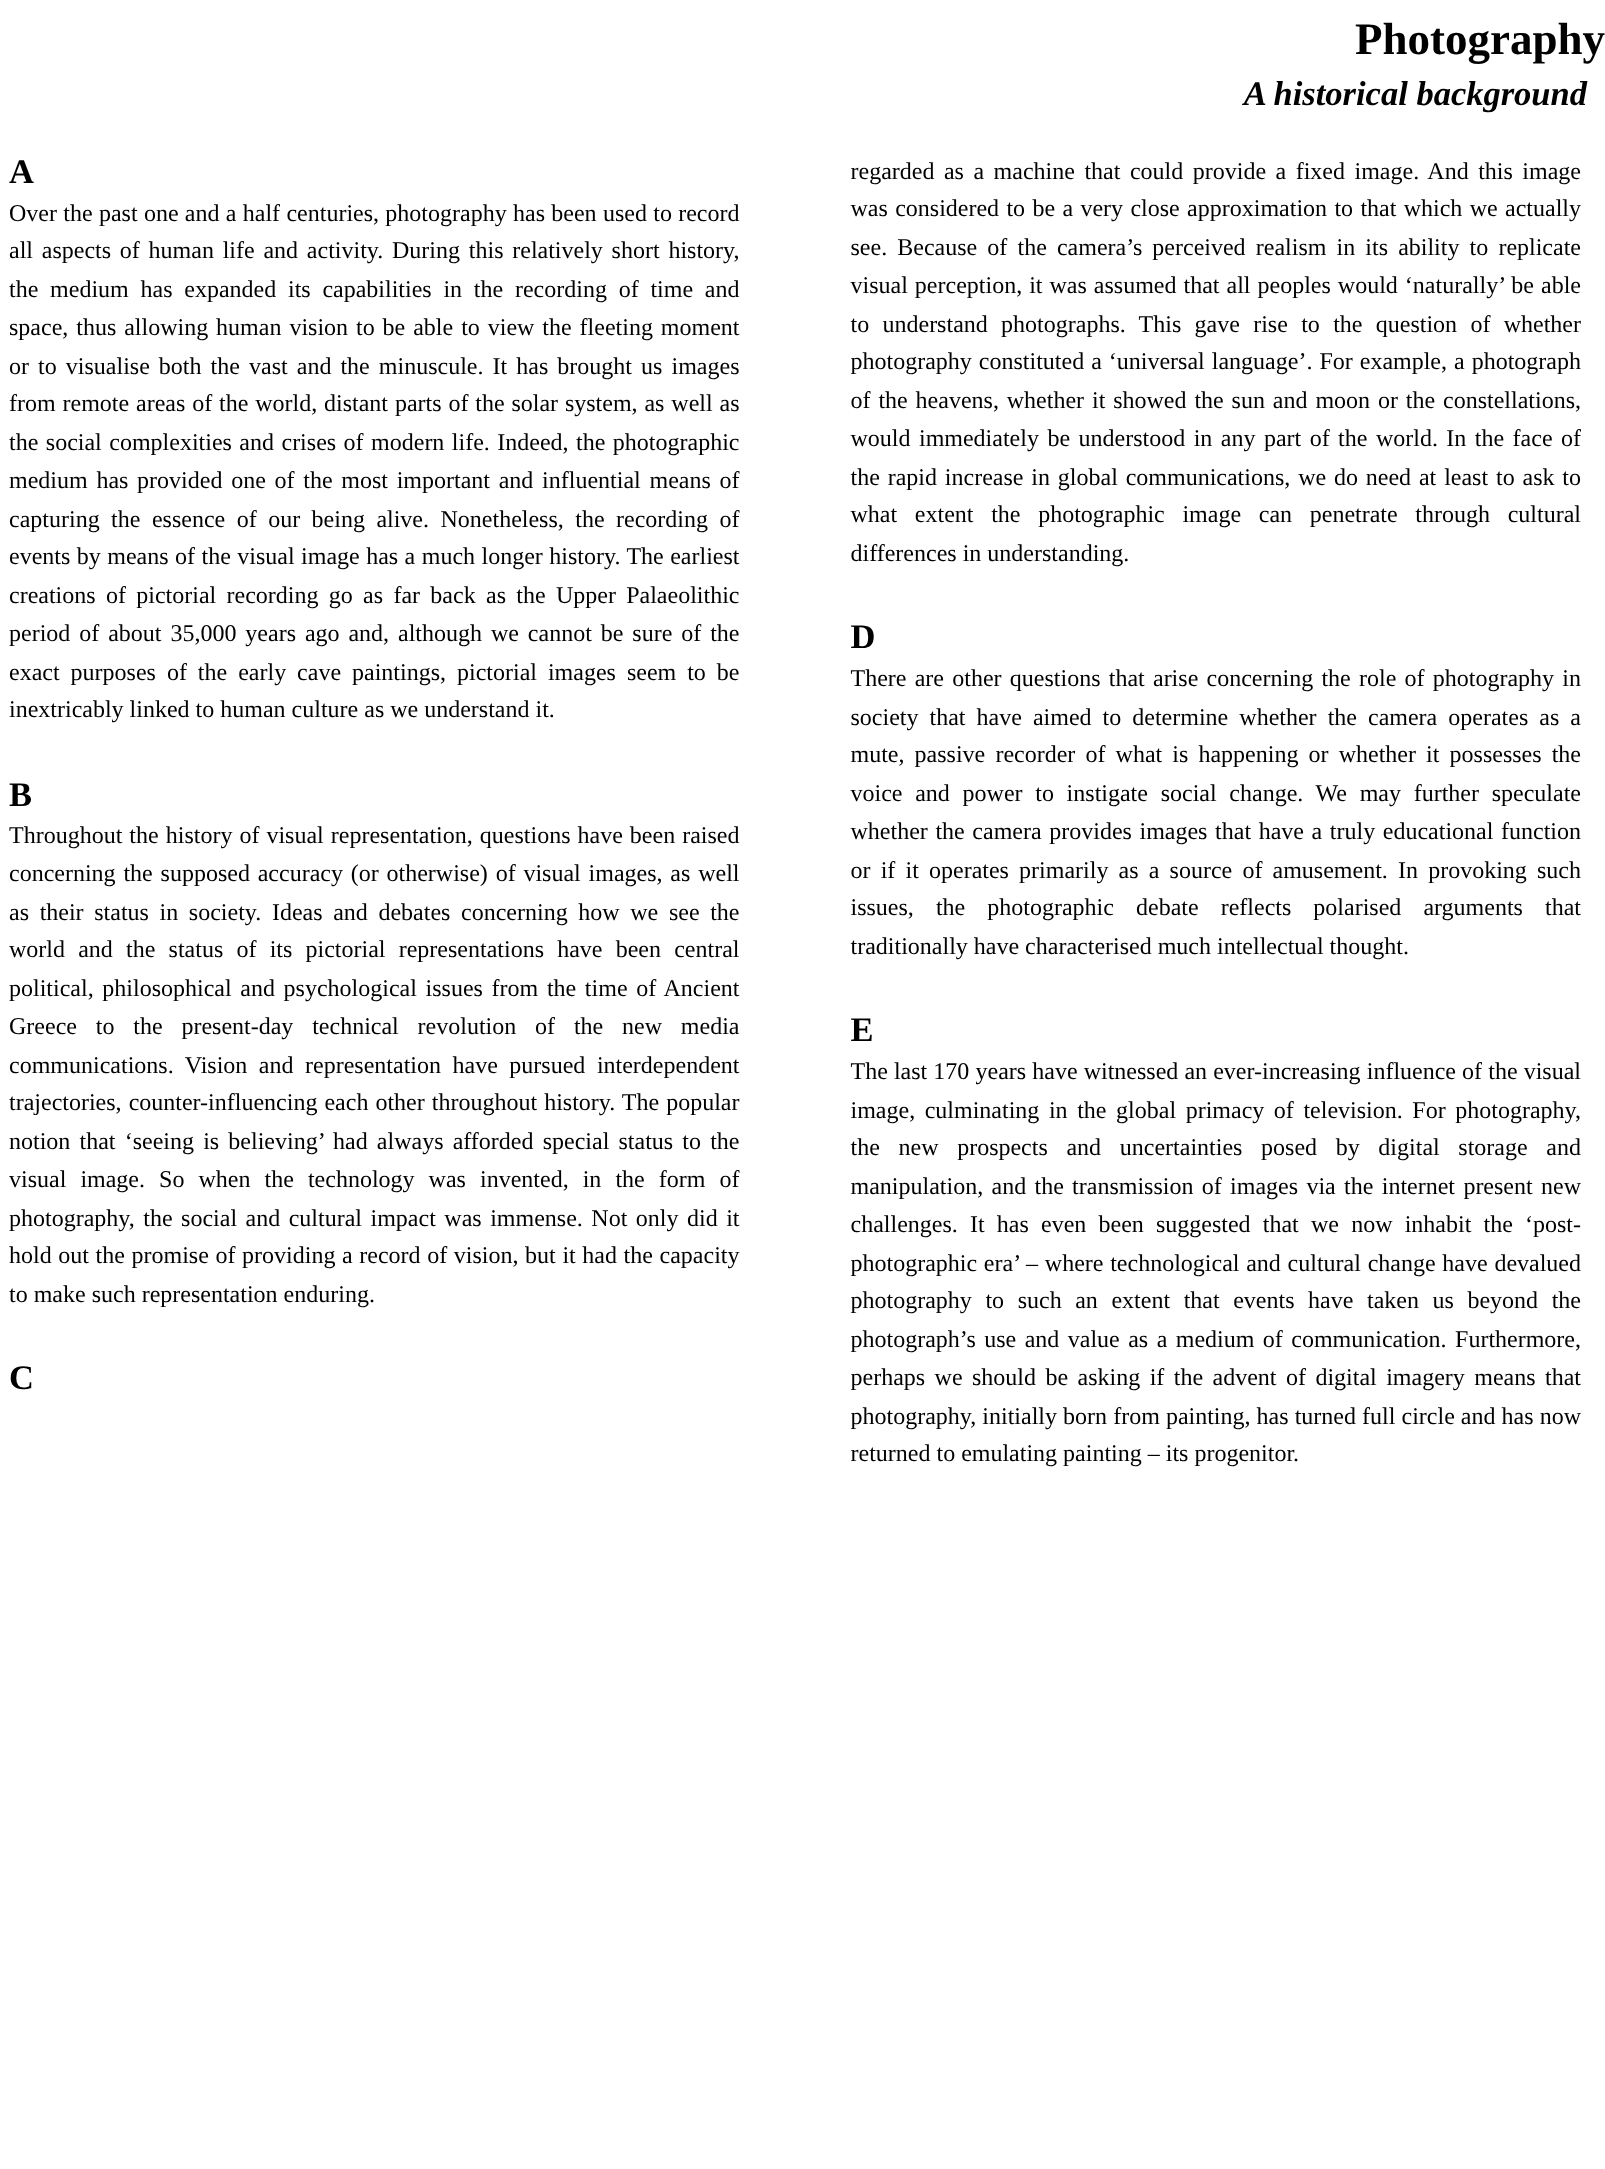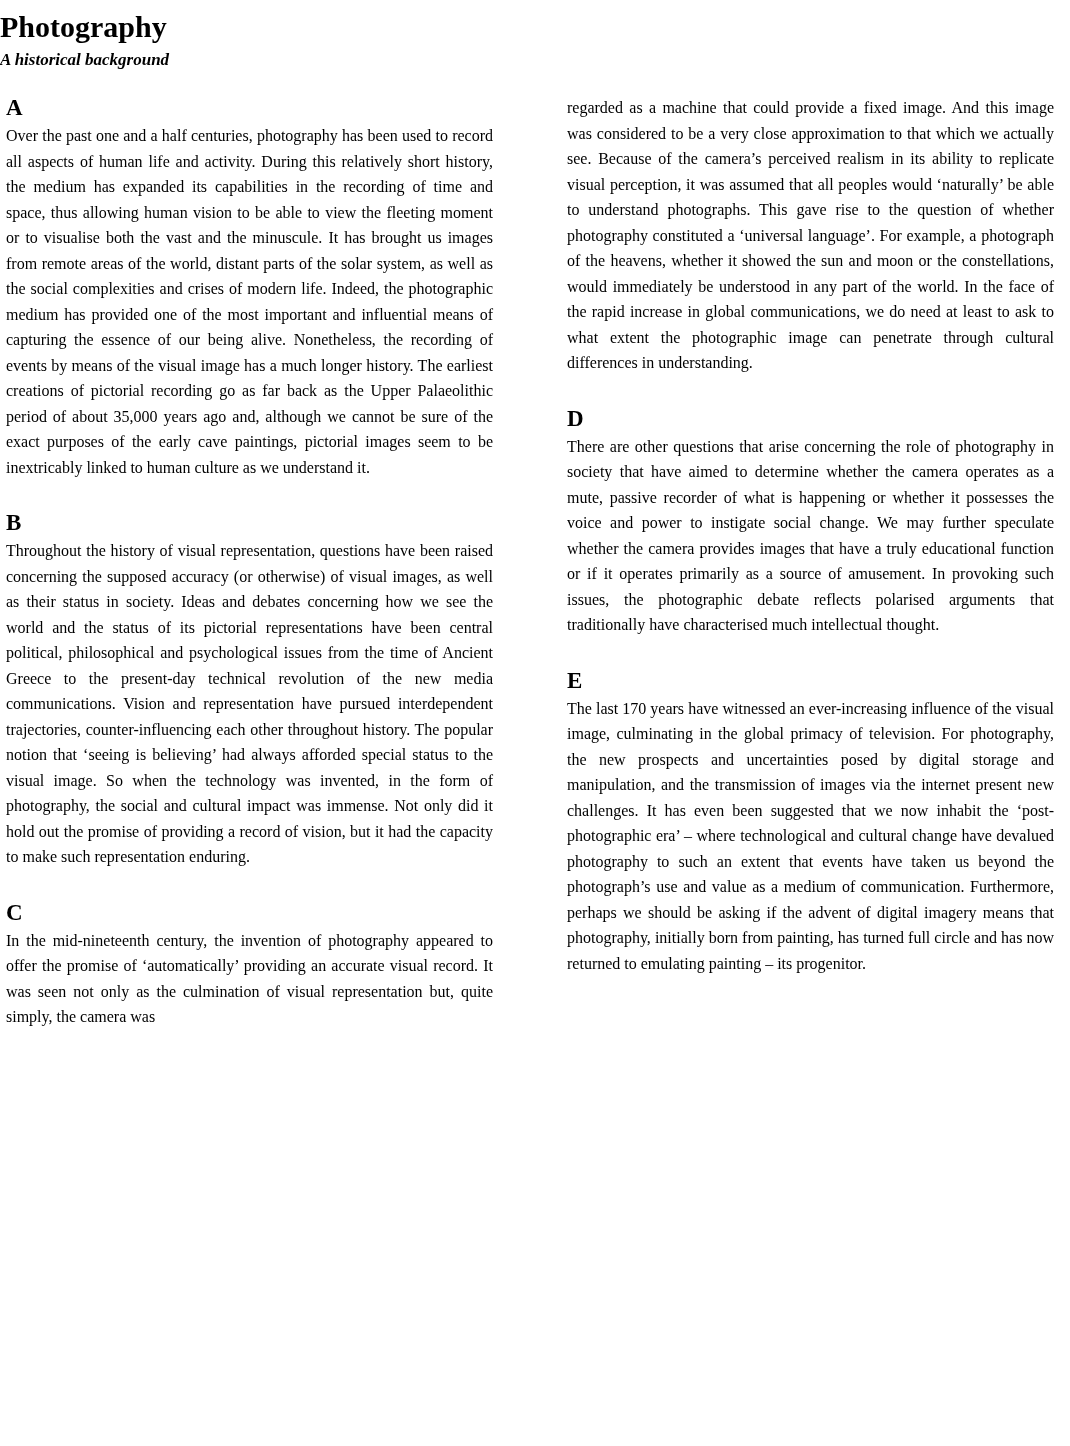--- a/index.html
+++ b/index.html
@@ -14,36 +14,36 @@
     font-family: "Liberation Serif", "DejaVu Serif", serif;
     color: #000000;
   }
   .page {
     width: 1070px;
     height: 1446px;
     box-sizing: border-box;
     background: #ffffff;
   }
   .doc-header {
-    text-align: left;
+    text-align: right;
     padding-top: 10px;
     font-family: Liberation Serif, serif;
   }
   .doc-title {
     font-size: 30px;
     font-weight: bold;
     line-height: 1.15;
     margin: 0;
   }
   .doc-subtitle {
-    font-size: 17px;
+    font-size: 23px;
     font-weight: bold;
     font-style: italic;
     line-height: 1.15;
-    margin: 5px 0 0 0;
+    margin: 5px 12px 0 0;
   }
   .columns {
     display: flex;
     gap: 74px;
     padding: 26px 17px 0 6px;
     align-items: flex-start;
   }
   .col {
     width: 487px;
     flex: 0 0 487px;
@@ -79,21 +79,20 @@
   <div class="columns">
 
     <div class="col">
       <div class="sec-label">A</div>
       <p class="para">Over the past one and a half centuries, photography has been used to record all aspects of human life and activity. During this relatively short history, the medium has expanded its capabilities in the recording of time and space, thus allowing human vision to be able to view the fleeting moment or to visualise both the vast and the minuscule. It has brought us images from remote areas of the world, distant parts of the solar system, as well as the social complexities and crises of modern life. Indeed, the photographic medium has provided one of the most important and influential means of capturing the essence of our being alive. Nonetheless, the recording of events by means of the visual image has a much longer history. The earliest creations of pictorial recording go as far back as the Upper Palaeolithic period of about 35,000 years ago and, although we cannot be sure of the exact purposes of the early cave paintings, pictorial images seem to be inextricably linked to human culture as we understand it.</p>
 
       <div class="sec-label">B</div>
       <p class="para">Throughout the history of visual representation, questions have been raised concerning the supposed accuracy (or otherwise) of visual images, as well as their status in society. Ideas and debates concerning how we see the world and the status of its pictorial representations have been central political, philosophical and psychological issues from the time of Ancient Greece to the present-day technical revolution of the new media communications. Vision and representation have pursued interdependent trajectories, counter-influencing each other throughout history. The popular notion that ‘seeing is believing’ had always afforded special status to the visual image. So when the technology was invented, in the form of photography, the social and cultural impact was immense. Not only did it hold out the promise of providing a record of vision, but it had the capacity to make such representation enduring.</p>
 
       <div class="sec-label">C</div>
-      <p class="para">In the mid-nineteenth century, the invention of photography appeared to offer the promise of ‘automatically’ providing an accurate visual record. It was seen not only as the culmination of visual representation but, quite simply, the camera was</p>
     </div>
 
     <div class="col">
       <p class="para">regarded as a machine that could provide a fixed image. And this image was considered to be a very close approximation to that which we actually see. Because of the camera’s perceived realism in its ability to replicate visual perception, it was assumed that all peoples would ‘naturally’ be able to understand photographs. This gave rise to the question of whether photography constituted a ‘universal language’. For example, a photograph of the heavens, whether it showed the sun and moon or the constellations, would immediately be understood in any part of the world. In the face of the rapid increase in global communications, we do need at least to ask to what extent the photographic image can penetrate through cultural differences in understanding.</p>
 
       <div class="sec-label">D</div>
       <p class="para">There are other questions that arise concerning the role of photography in society that have aimed to determine whether the camera operates as a mute, passive recorder of what is happening or whether it possesses the voice and power to instigate social change. We may further speculate whether the camera provides images that have a truly educational function or if it operates primarily as a source of amusement. In provoking such issues, the photographic debate reflects polarised arguments that traditionally have characterised much intellectual thought.</p>
 
       <div class="sec-label">E</div>
       <p class="para">The last 170 years have witnessed an ever-increasing influence of the visual image, culminating in the global primacy of television. For photography, the new prospects and uncertainties posed by digital storage and manipulation, and the transmission of images via the internet present new challenges. It has even been suggested that we now inhabit the ‘post-photographic era’ – where technological and cultural change have devalued photography to such an extent that events have taken us beyond the photograph’s use and value as a medium of communication. Furthermore, perhaps we should be asking if the advent of digital imagery means that photography, initially born from painting, has turned full circle and has now returned to emulating painting – its progenitor.</p>

